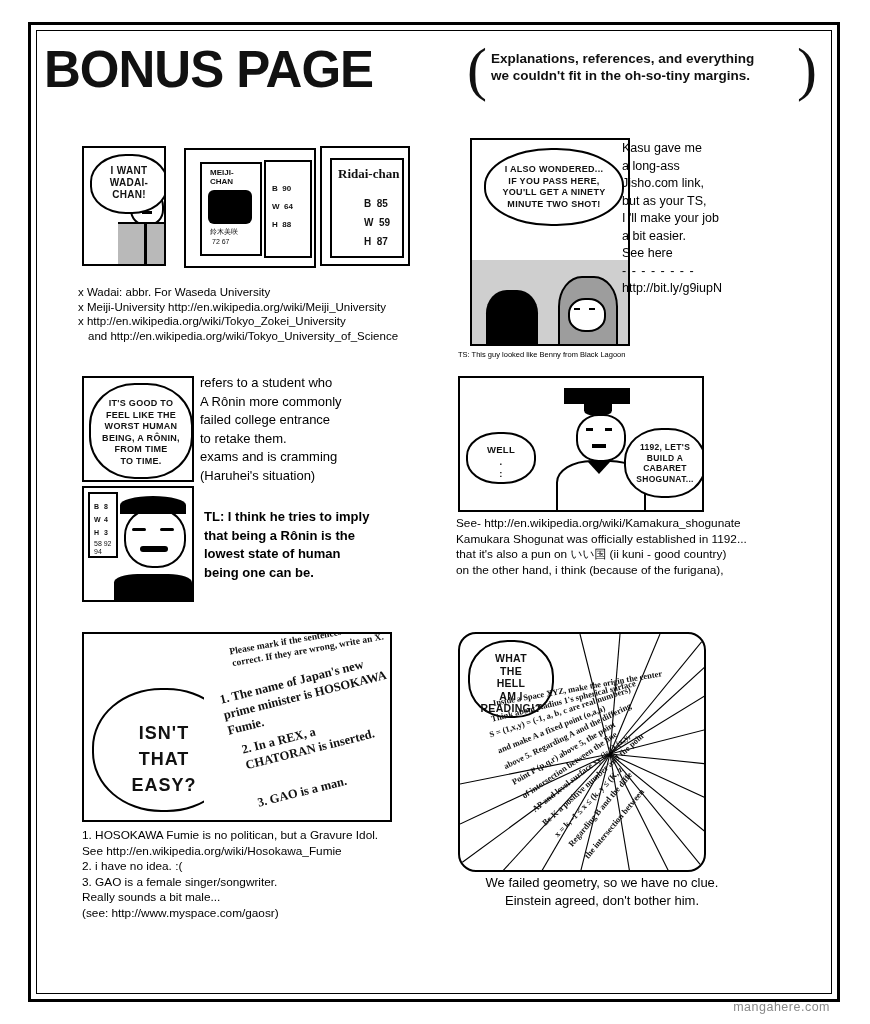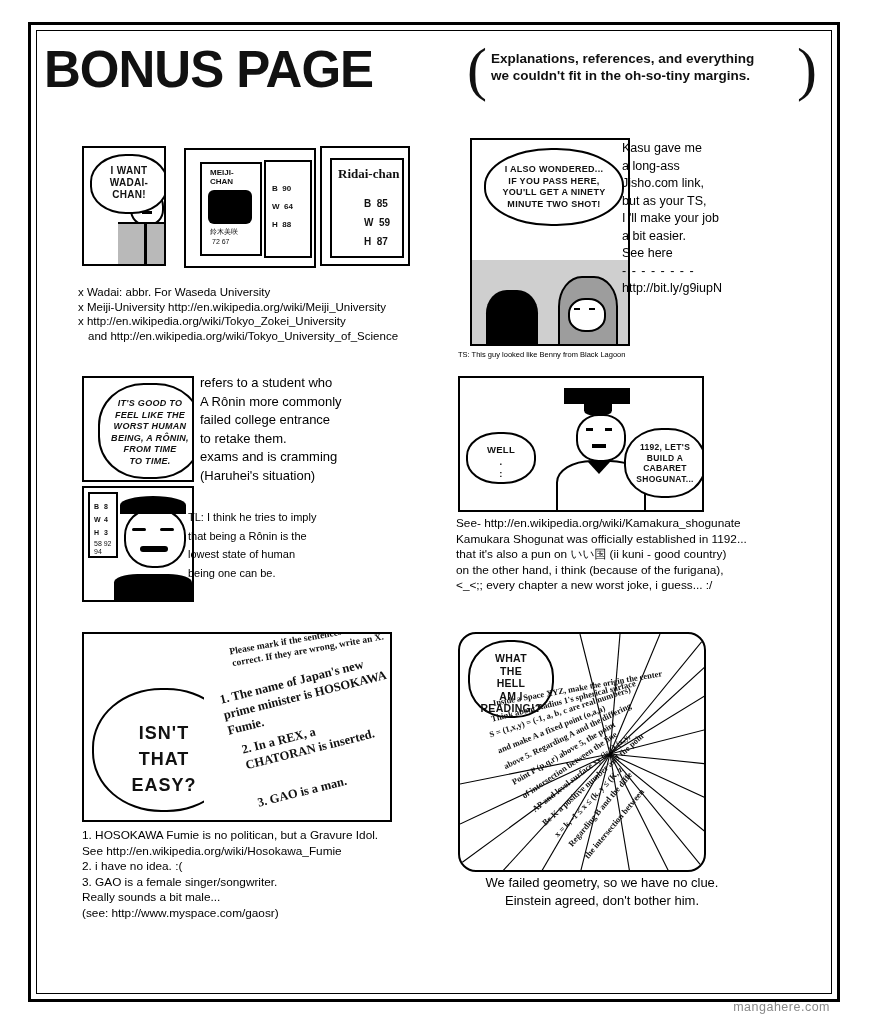--- a/index.html
+++ b/index.html
@@ -34,21 +34,21 @@
 
   
   #p2{left:470px;top:138px;width:160px;height:208px;}
   #cap2{left:622px;top:140px;width:190px;font-size:12.5px;line-height:17.5px;}
   #cap2b{left:458px;top:350px;width:200px;font-size:7.5px;line-height:9px;}
 
   
   #p3{left:82px;top:376px;width:112px;height:106px;}
   #p4{left:82px;top:486px;width:112px;height:116px;}
   #cap3{left:200px;top:374px;width:200px;font-size:13px;line-height:18.5px;}
-  #cap4{left:188px;top:508px;width:200px;font-size:11px;line-height:18.5px;}
+  #cap4{left:204px;top:508px;width:200px;font-size:13px;line-height:18.5px;font-weight:bold;}
 
   
   #p5{left:458px;top:376px;width:246px;height:136px;}
   #cap5{left:456px;top:516px;width:360px;font-size:11.8px;line-height:15.5px;}
 
   
   #p6{left:82px;top:632px;width:310px;height:190px;}
   #cap6{left:82px;top:828px;width:330px;font-size:11.8px;line-height:15.5px;}
 
   
@@ -160,21 +160,21 @@
     <div>I 'll make your job</div>
     <div>a bit easier.</div>
     <div>See here</div>
     <div style="letter-spacing:1px">- - - - - - - -</div>
     <div>http://bit.ly/g9iupN</div>
   </div>
 
   <div class="cap" id="cap2b">TS: This guy looked like Benny from Black Lagoon</div>
 
   <div class="panel" id="p3">
-    <div class="bub" style="left:14px;top:5px;width:100px;height:92px;border-radius:44%;font-style:italic;">
+    <div class="bub" style="left:5px;top:5px;width:100px;height:92px;border-radius:44%;">
       <div class="bub-txt" style="left:0;top:13px;width:100px;font-size:9px;line-height:11.5px;">
         IT'S GOOD TO<br>FEEL LIKE THE<br>WORST HUMAN<br>BEING, A RÔNIN,<br>FROM TIME<br>TO TIME.
       </div>
     </div>
   </div>
 
   <div class="panel" id="p4">
     <div class="sign" style="left:4px;top:4px;width:26px;height:62px;">
       <div class="tiny2" style="left:4px;top:6px;line-height:13px;font-weight:bold;">B<br>W<br>H</div>
       <div class="tiny2" style="left:14px;top:6px;line-height:13px;font-weight:bold;">8<br>4<br>3</div>
@@ -220,21 +220,20 @@
     <div class="bub" style="left:164px;top:50px;width:78px;height:66px;border-radius:46%;">
       <div class="bub-txt" style="left:0;top:12px;width:78px;font-size:8.5px;line-height:10.5px;">1192, LET'S<br>BUILD A<br>CABARET<br>SHOGUNAT...</div>
     </div>
   </div>
 
   <div class="cap" id="cap5">
     <div>See- http://en.wikipedia.org/wiki/Kamakura_shogunate</div>
     <div>Kamukara Shogunat was officially established in 1192...</div>
     <div>that it's also a pun on いい国 (ii kuni - good country)</div>
     <div>on the other hand, i think (because of the furigana),</div>
-    <div>&lt;_&lt;;; every chapter a new worst joke, i guess... :/</div>
   </div>
 
   <div class="panel" id="p6">
     <div class="bub" style="left:8px;top:54px;width:140px;height:120px;border-radius:48%;">
       <div class="bub-txt" style="left:0;top:30px;width:140px;font-size:18px;line-height:26px;letter-spacing:1px;">ISN'T<br>THAT<br>EASY?</div>
     </div>
     <div style="position:absolute;left:120px;top:0px;width:190px;height:190px;background:#fff;">
       <div class="handwrite rot-2" style="position:absolute;left:22px;top:12px;width:160px;font-size:9.5px;line-height:12px;text-align:center;">Please mark if the sentences below are correct. If they are wrong, write an X.</div>
       <div class="handwrite rot-3" style="position:absolute;left:14px;top:58px;width:170px;font-size:12.5px;line-height:16px;">1. The name of Japan's new prime minister is HOSOKAWA Fumie.</div>
       <div class="handwrite rot-3" style="position:absolute;left:36px;top:108px;width:150px;font-size:12.5px;line-height:16px;">2. In a REX, a CHATORAN is inserted.</div>

